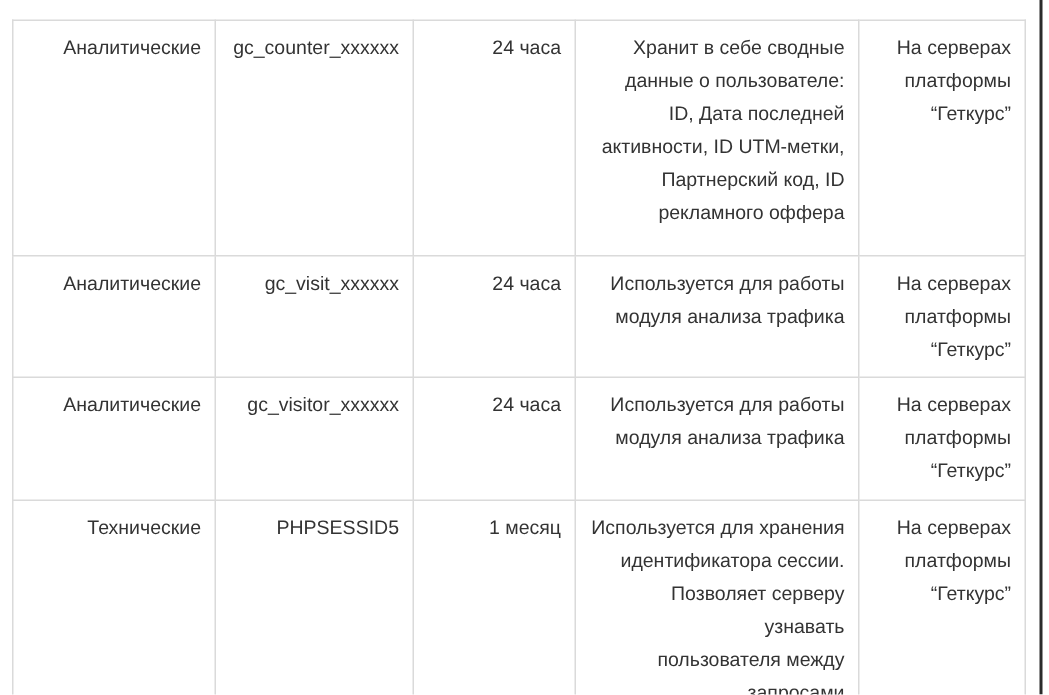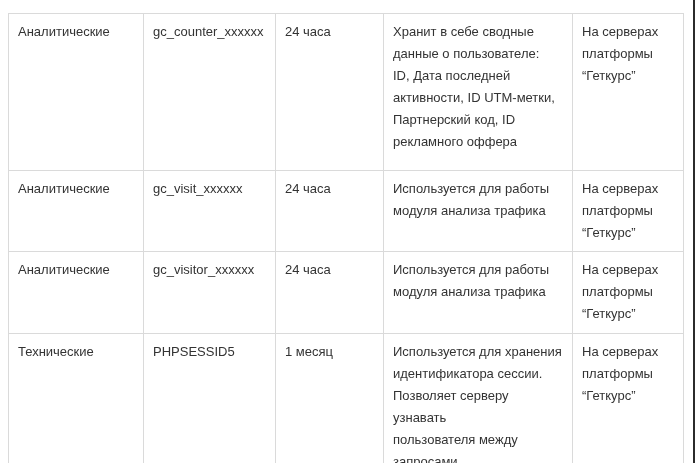--- a/index.html
+++ b/index.html
@@ -33,20 +33,21 @@
   }
   table.cookie-table td {
     border: 1px solid var(--border);
     vertical-align: top;
     padding: 7px 9px;
     font-size: 13px;
     line-height: 22px;
     color: var(--text);
     white-space: pre-line;
     overflow: hidden;
+    text-align: right;
   }
   col.c-type     { width: 135px; }
   col.c-name     { width: 132px; }
   col.c-duration { width: 108px; }
   col.c-desc     { width: 189px; }
   col.c-storage  { width: 111px; }
   tr.r1 { height: 157px; }
   tr.r2 { height: 73px; }
   tr.r3 { height: 82px; }
   tr.r4 { height: 131px; }

